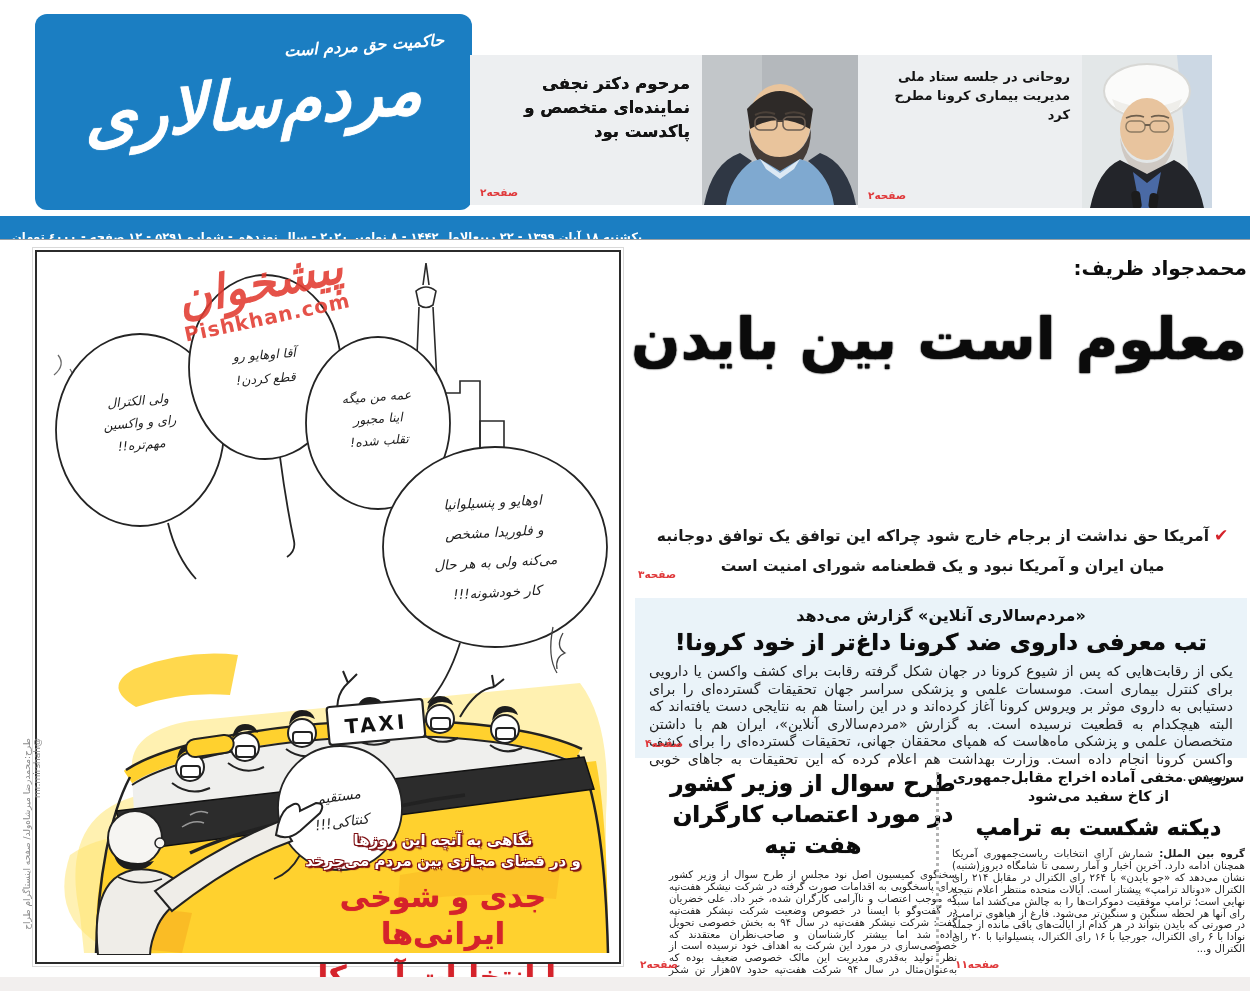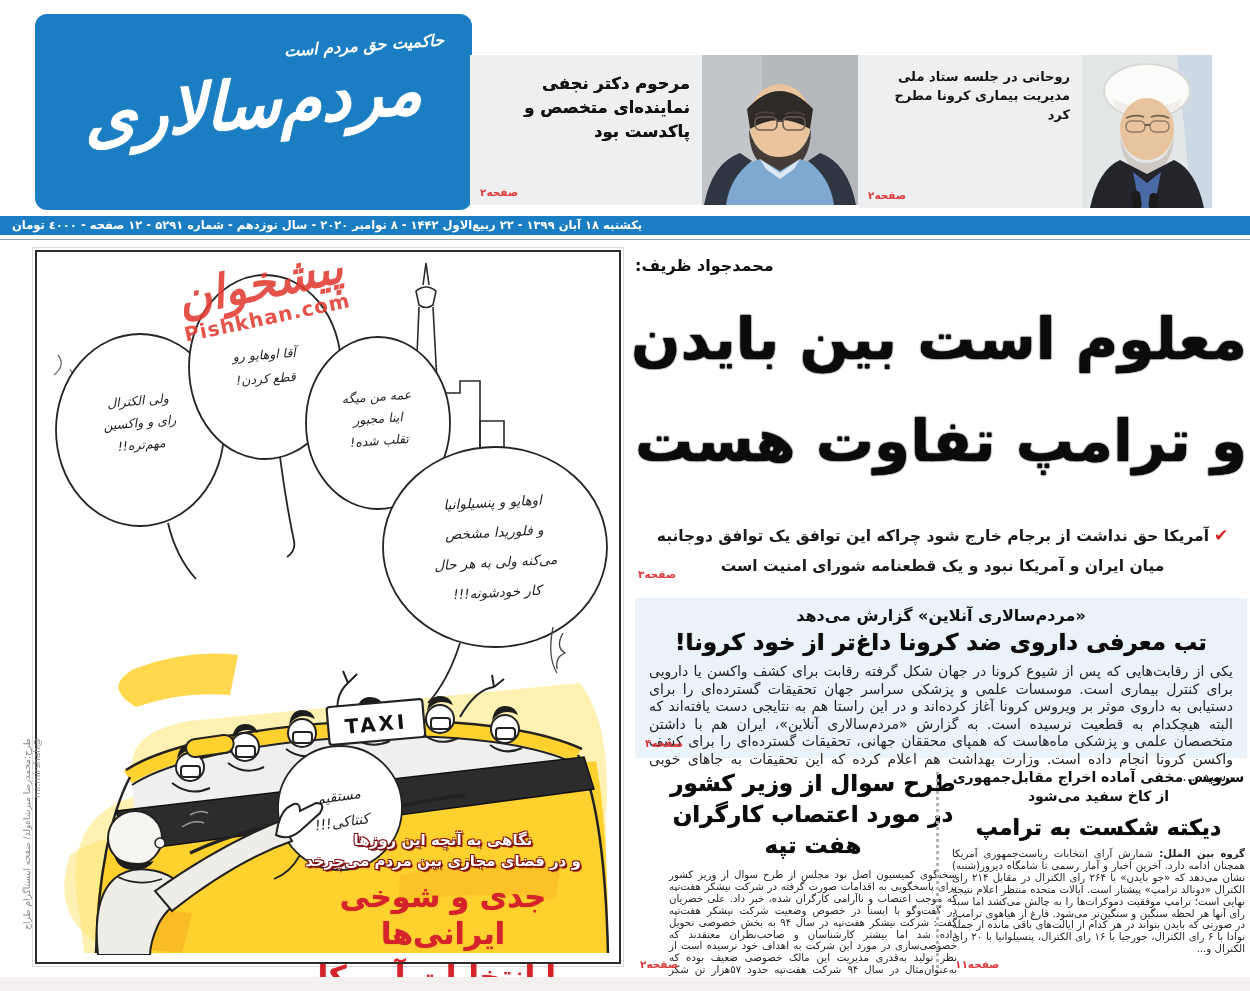--- a/index.html
+++ b/index.html
@@ -21,39 +21,39 @@
   .sb-kicker { font-size:13px; font-weight:bold; line-height:19px; }
   .sb-title  { font-size:16.5px; font-weight:bold; line-height:24px; margin-top:5px; text-shadow:0 0 .6px #000; }
   .plink { position:absolute; color:#e03a3c; font-size:10.5px; font-weight:bold; }
   .sb-page { left:10px; bottom:7px; }
   .photo { overflow:hidden; background:#cfd3d6; }
   .ph-najafi { left:702px; top:55px; width:156px; height:150px; }
   .ph-rouhani { left:1082px; top:55px; width:130px; height:153px; }
 
   
   .dateline { left:0; top:216px; width:1250px; height:19px; background:#1b7ec2; color:#fff;
-              font-size:11.5px; font-weight:bold; line-height:19px; padding:0 12px; text-align:left; }
+              font-size:11.5px; font-weight:bold; line-height:19px; padding:12px 12px; text-align:left; }
   .rule { left:0; top:239px; width:1250px; height:1px; background:#9aa0a4; }
 
   
   .cartoon-frame { left:35px; top:250px; width:586px; height:714px; border:2px solid #2b2b2b;
                    outline:1px solid #d9d9d9; outline-offset:2px; background:#fff; padding:3px; }
   .watermark { position:absolute; left:118px; top:4px; width:214px; text-align:center; color:#e23b30;
                transform:rotate(-12deg); opacity:.88; }
   .wm-fa { font-size:46px; font-weight:bold; font-style:italic; }
   .wm-en { font-size:20px; font-weight:bold; letter-spacing:1px; margin-top:-4px; direction:ltr; }
   .cartoon-caption { position:absolute; right:12px; top:578px; width:328px; text-align:center; }
   .cc-k { font-size:15px; font-weight:bold; color:#fff; line-height:21px;
           text-shadow:-1px -1px 0 #7e1014, 1px -1px 0 #7e1014, -1px 1px 0 #7e1014, 1px 1px 0 #7e1014, 2px 2px 1px #7e1014; }
   .cc-h { font-size:30px; font-weight:bold; color:#d5232b; line-height:37px; margin-top:6px; text-shadow:0 0 .8px #d5232b; }
   .credit { left:22px; top:938px; width:200px; transform-origin:0 0; transform:rotate(-90deg);
             font-size:9px; color:#8a8a8a; text-align:right; }
 
   
-  .zarif-kicker { left:635px; top:256px; width:612px; text-align:left; font-size:16px; font-weight:bold; color:#0e0e0e; }
+  .zarif-kicker { left:635px; top:256px; width:612px; text-align:right; font-size:20px; font-weight:bold; color:#0e0e0e; }
   .main-headline { left:635px; top:288px; width:612px; text-align:center; font-size:58px; line-height:102px;
                    font-weight:bold; color:#0b0b0b; text-shadow:0 0 1.5px #000,0 0 1.5px #000; white-space:nowrap; }
   .zarif-sub { left:650px; top:520px; width:585px; text-align:center; font-size:15.5px; font-weight:bold;
                line-height:30px; color:#1c1c1c; }
   .check { color:#d5232b; font-size:17px; margin-left:5px; }
   .zarif-page { left:638px; top:568px; }
 
   
   .corona { left:635px; top:598px; width:612px; height:160px; background:#eaf3f9; padding:8px 14px; }
   .co-k { text-align:center; font-size:16px; font-weight:bold; color:#111; }
@@ -264,21 +264,20 @@
       <div class="cc-h">جدی و شوخی ایرانی‌ها</div>
       <div class="cc-h">با انتخابات آمریکا</div>
 
     </div>
   </div>
   <div class="abs credit">طرح:محمدرضا میرشاه‌ولد/ صفحه اینستاگرام طراح @mr.mirshah</div>
 
   <div class="abs zarif-kicker">محمدجواد ظریف:</div>
   <div class="abs main-headline">
     <div>معلوم است بین بایدن</div>
-    <div>و ترامپ تفاوت هست</div>
   </div>
   <div class="abs zarif-sub">
     <div><span class="check">✔</span><span>آمریکا حق نداشت از برجام خارج شود چراکه این توافق یک توافق دوجانبه</span></div>
     <div>میان ایران و آمریکا نبود و یک قطعنامه شورای امنیت است</div>
   </div>
   <span class="plink zarif-page">صفحه۳</span>
 
   <div class="abs corona">
     <div class="co-k">«مردم‌سالاری آنلاین» گزارش می‌دهد</div>
     <div class="co-t">تب معرفی داروی ضد کرونا داغ‌تر از خود کرونا!</div>

